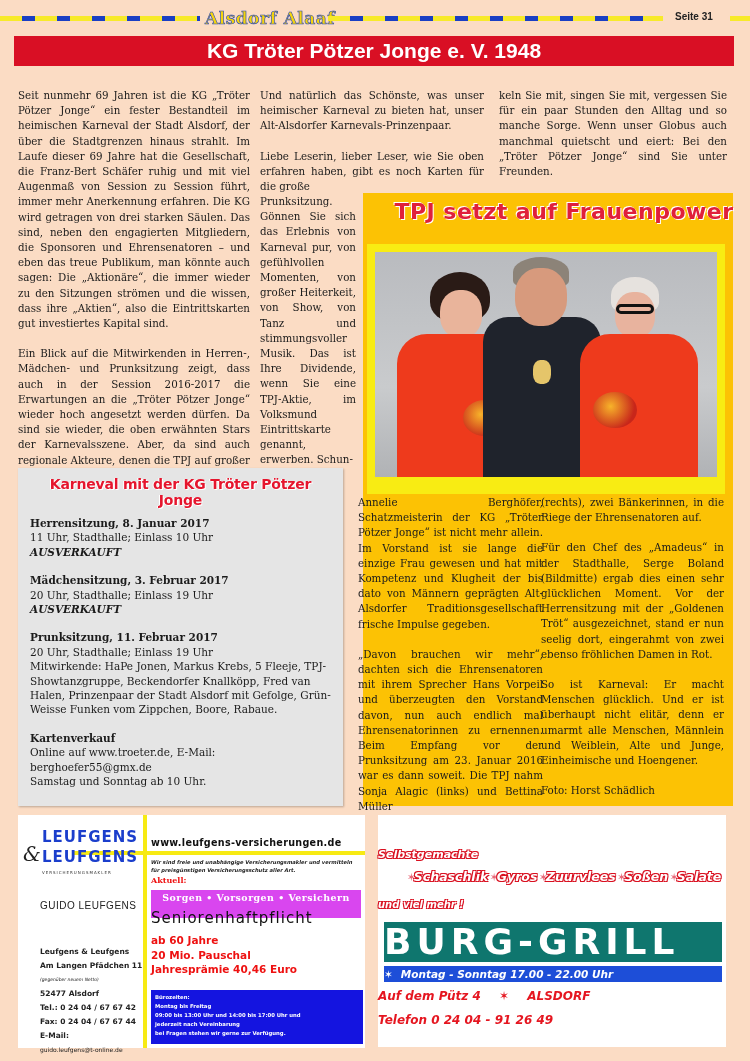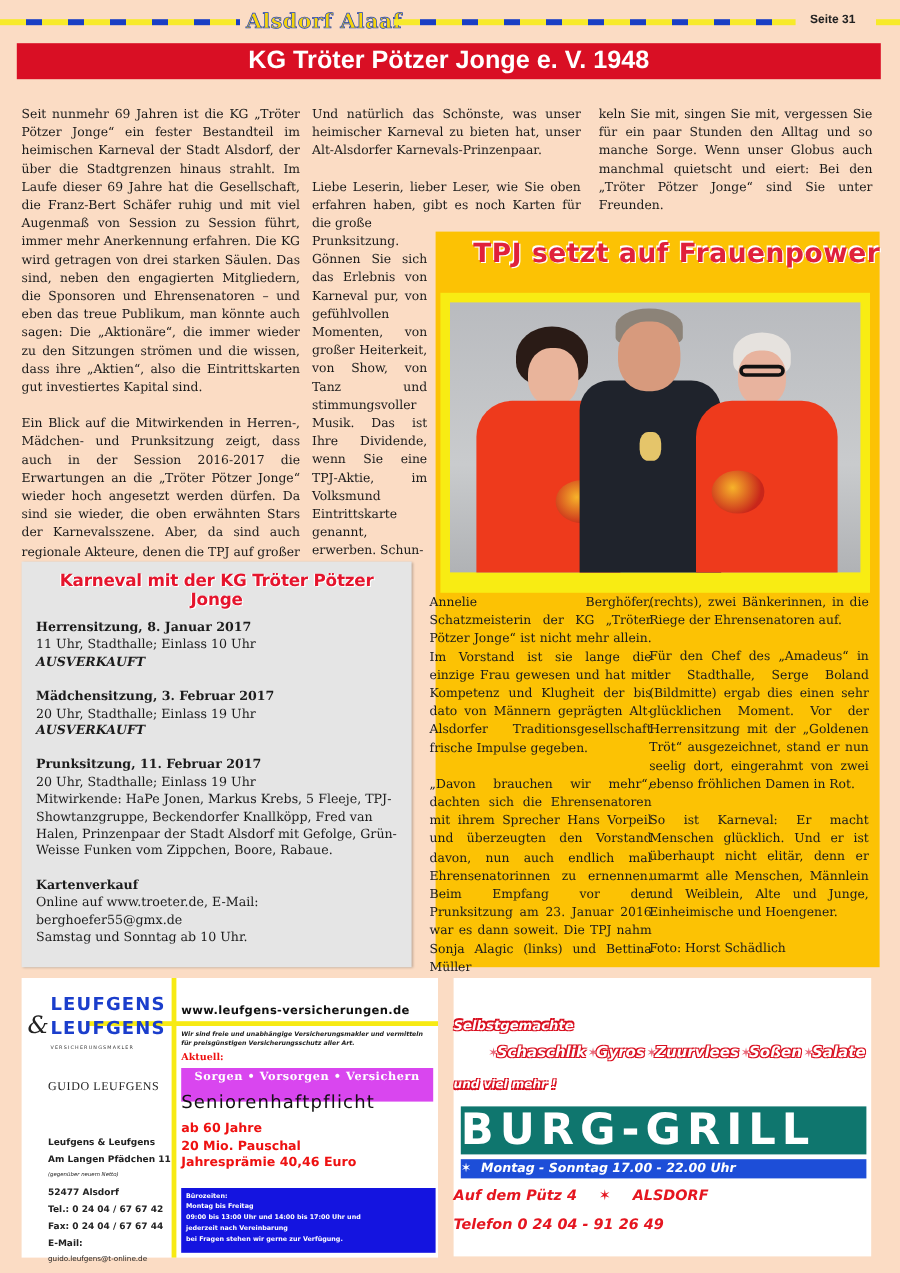--- a/index.html
+++ b/index.html
@@ -43,21 +43,21 @@
   .ev .sold { font-style: italic; font-weight: bold; }
 
   
   .ad-leufgens { position: absolute; left: 18px; top: 815px; width: 347px; height: 233px; background: #fff; }
   .lf-left { position: absolute; left: 0; top: 0; width: 125px; height: 233px; }
   .lf-yline-v { position: absolute; left: 125px; top: 0; width: 4px; height: 233px; background: #f7ea13; }
   .lf-yline-h { position: absolute; left: 54px; top: 36px; width: 293px; height: 4px; background: #f7ea13; }
   .lf-logo { position: absolute; left: 24px; top: 12px; font-family: "DejaVu Sans", sans-serif; font-weight: bold; color: #1b3ecc; font-size: 15px; letter-spacing: 1px; line-height: 20px; }
   .lf-amp { position: absolute; left: 5px; top: 27px; font-family: "DejaVu Serif", serif; font-size: 20px; color: #222; font-style: italic; }
   .lf-sub { position: absolute; left: 24px; top: 55px; font-size: 4px; letter-spacing: 1px; font-family: "DejaVu Sans", sans-serif; color: #333; }
-  .lf-name { position: absolute; left: 22px; top: 85px; font-family: Liberation Serif, serif; font-size: 10px; color: #222; letter-spacing: 0.5px; }
+  .lf-name { position: absolute; left: 22px; top: 85px; font-family: Liberation Sans, sans-serif; font-size: 10px; color: #222; letter-spacing: 0.5px; }
   .lf-addr { position: absolute; left: 22px; top: 130px; font-family: "DejaVu Sans", sans-serif; font-size: 7.5px; line-height: 14px; color: #222; font-weight: bold; }
   .lf-addr .tiny { font-size: 4.5px; font-style: italic; font-weight: normal; }
   .lf-right { position: absolute; left: 133px; top: 0; width: 210px; }
   .lf-url { position: absolute; left: 0; top: 22px; font-family: "DejaVu Sans", sans-serif; font-size: 9.6px; color: #111; letter-spacing: 0.3px; font-weight: bold; }
   .lf-intro { position: absolute; left: 0; top: 43px; font-family: "DejaVu Sans", sans-serif; font-size: 5.2px; font-style: italic; font-weight: bold; line-height: 8px; color: #222; width: 210px; }
   .lf-aktuell { position: absolute; left: 0; top: 60px; font-family: "DejaVu Serif", serif; font-weight: bold; font-size: 8px; color: #e11; }
   .lf-slogan { position: absolute; left: 0; top: 75px; width: 210px; height: 28px; background: #d946ef; color: #fff; font-family: "DejaVu Serif", serif; font-weight: bold; font-size: 9.4px; line-height: 16px; text-align: center; letter-spacing: 0.5px; }
   .lf-product { position: absolute; left: 0; top: 94px; font-family: "DejaVu Sans", sans-serif; font-size: 15px; color: #111; letter-spacing: 1px; }
   .lf-benefits { position: absolute; left: 0; top: 118px; font-family: "DejaVu Sans", sans-serif; font-weight: bold; font-size: 10.5px; line-height: 14.5px; color: #e11; }
   .lf-hours { position: absolute; left: 0; top: 175px; width: 212px; height: 54px; background: #1414e0; color: #fff; font-family: "DejaVu Sans", sans-serif; font-weight: bold; font-size: 5.3px; line-height: 9px; padding: 3px 4px; }

